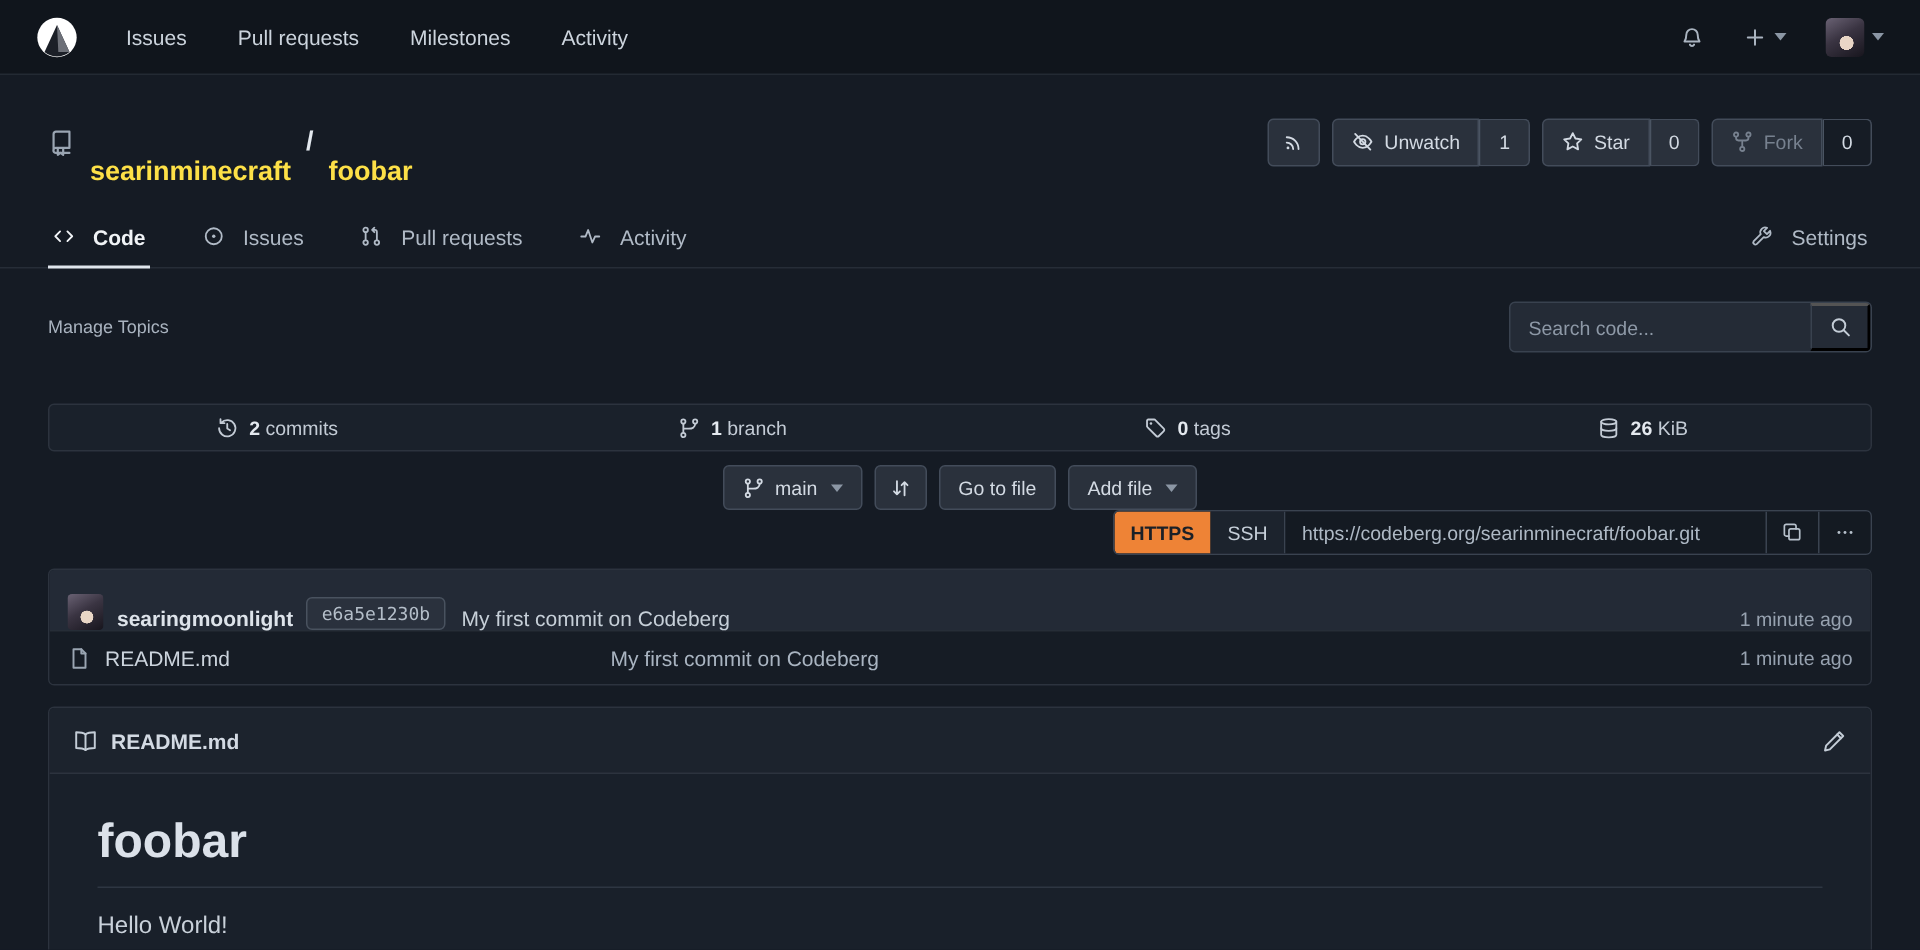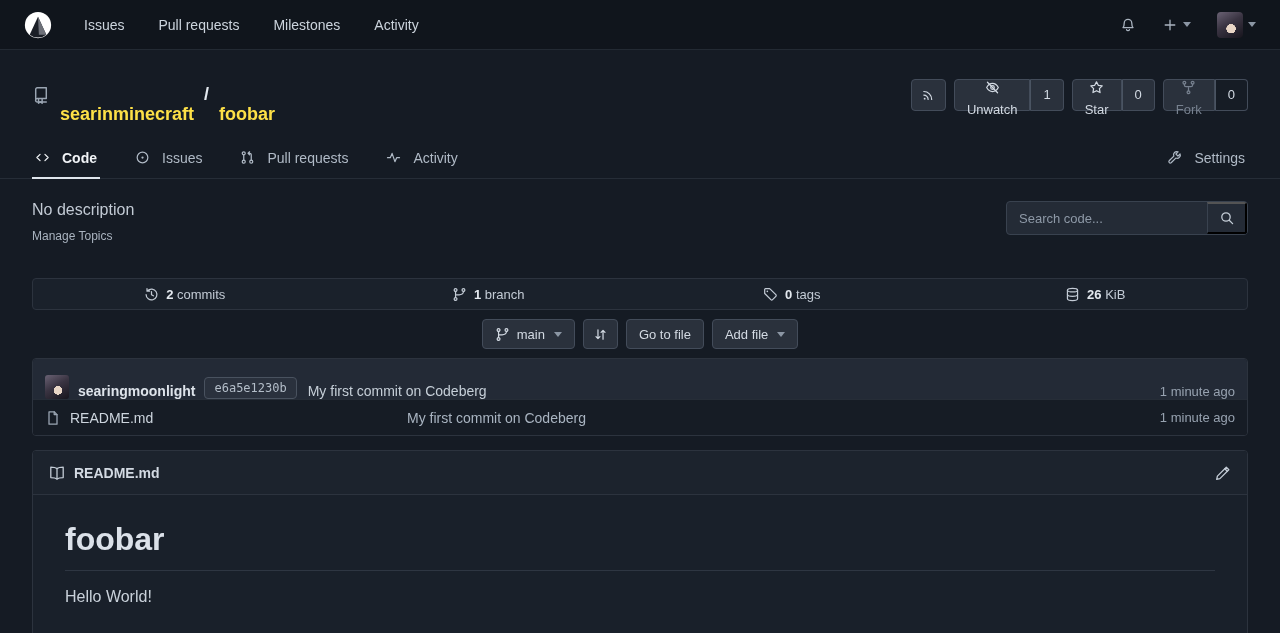--- a/index.html
+++ b/index.html
@@ -34,21 +34,21 @@
   .repo-header { display:flex; align-items:center; padding:14px 0 12px; }
   .repo-title { display:flex; align-items:center; gap:10px; font-size:18px; font-weight:700; color:#e3e9ef; }
   .repo-title .ic { width:18px; height:18px; color:#9aa5b2; }
   .repo-title a { color:#fde047; text-decoration:none; cursor:pointer;margin-top:40px; }
   .repo-actions { margin-left:auto; display:flex; gap:8px; }
   .btn { display:inline-flex; align-items:center; gap:7px; height:32px; padding:0 12px;
     background:#2a313c; border:1px solid #434c5a; border-radius:4px; color:#d3dae3;
     font-size:13px; font-family:inherit; cursor:pointer; white-space:nowrap; }
   .btn .ic { width:15px; height:15px; }
   .btn-group { display:flex; }
-  .btn-group .btn { border-radius:4px 0 0 4px;flex-direction:column; }
+  .btn-group .btn { border-radius:4px 0 0 4px; }
   .btn-count { height:32px; display:flex; align-items:center; padding:0 12px; font-size:13px;
     background:#2a313c; border:1px solid #434c5a; border-left:1px solid #4a5462; border-radius:0 4px 4px 0; color:#d3dae3; cursor:pointer; }
   .btn.disabled { color:#77818f; cursor:default; }
   .btn-count.dark { background:#161c25; }
 
   
   .tabs-wrap { border-bottom:1px solid #262d37; }
   .tabs-row { display:flex; align-items:stretch; height:41px; }
   .tab { display:flex; align-items:center; gap:12px; font-size:14px; color:#b0bac6; padding:0 3px; margin-right:32px; cursor:pointer; position:relative; }
   .tab .ic { width:15px; height:15px; }
@@ -235,21 +235,20 @@
       <svg class="ic" viewBox="0 0 16 16">
           <path d="M13.9 4.1a3.4 3.4 0 0 1-4.5 4.5l-5 5a1.5 1.5 0 0 1-2.1-2.1l5-5a3.4 3.4 0 0 1 4.5-4.5L9.5 4.3l2.2 2.2z"></path>
         </svg>
       <span>Settings</span>
     </div>
   </div>
 </div>
 
 <div class="container desc-row">
   <div class="desc-left">
-    <div class="no-desc">No description</div>
     <a class="manage-topics">Manage Topics</a>
   </div>
   <div class="search-box">
     <input type="text" placeholder="Search code..." style="">
     <button class="search-btn">
       <svg class="ic" viewBox="0 0 16 16">
           <circle cx="7" cy="7" r="4.2"></circle>
           <path d="M10.2 10.2l3.4 3.4"></path>
         </svg>
     </button>
@@ -307,20 +306,38 @@
           <path d="M5.3 3v9.3M3.2 10.2l2.1 2.1 2.1-2.1M10.7 13V3.7M8.6 5.8l2.1-2.1 2.1 2.1"></path>
         </svg>
     </button>
     <button class="btn">
       <span>Go to file</span>
     </button>
     <button class="btn">
       <span>Add file</span>
       <span class="caret"></span>
     </button>
+  </div>
+  <div class="clone-group">
+    <span class="seg https">HTTPS</span>
+    <span class="seg ssh">SSH</span>
+    <input class="clone-url" type="text" readonly="" value="https://codeberg.org/searinminecraft/foobar.git" style="">
+    <span class="seg icon-seg">
+      <svg class="ic ic14" viewBox="0 0 16 16">
+          <rect x="5.3" y="5.3" width="8.2" height="8.2" rx="1.4"></rect>
+          <path d="M10.7 5.3V3.2a1.4 1.4 0 0 0-1.4-1.4H3.2a1.4 1.4 0 0 0-1.4 1.4v6.1a1.4 1.4 0 0 0 1.4 1.4h2.1"></path>
+        </svg>
+    </span>
+    <span class="seg icon-seg">
+      <svg class="ic ic14" viewBox="0 0 16 16">
+          <circle cx="3.4" cy="8" r="1.1" fill="currentColor" stroke="none"></circle>
+          <circle cx="8" cy="8" r="1.1" fill="currentColor" stroke="none"></circle>
+          <circle cx="12.6" cy="8" r="1.1" fill="currentColor" stroke="none"></circle>
+        </svg>
+    </span>
   </div>
 </div>
 
 <div class="container file-table">
   <div class="commit-row">
     <span class="avatar sm"></span>
     <a class="commit-author">searingmoonlight</a>
     <a class="sha-badge">e6a5e1230b</a>
     <a class="commit-msg">My first commit on Codeberg</a>
     <span class="age">1 minute ago</span>

